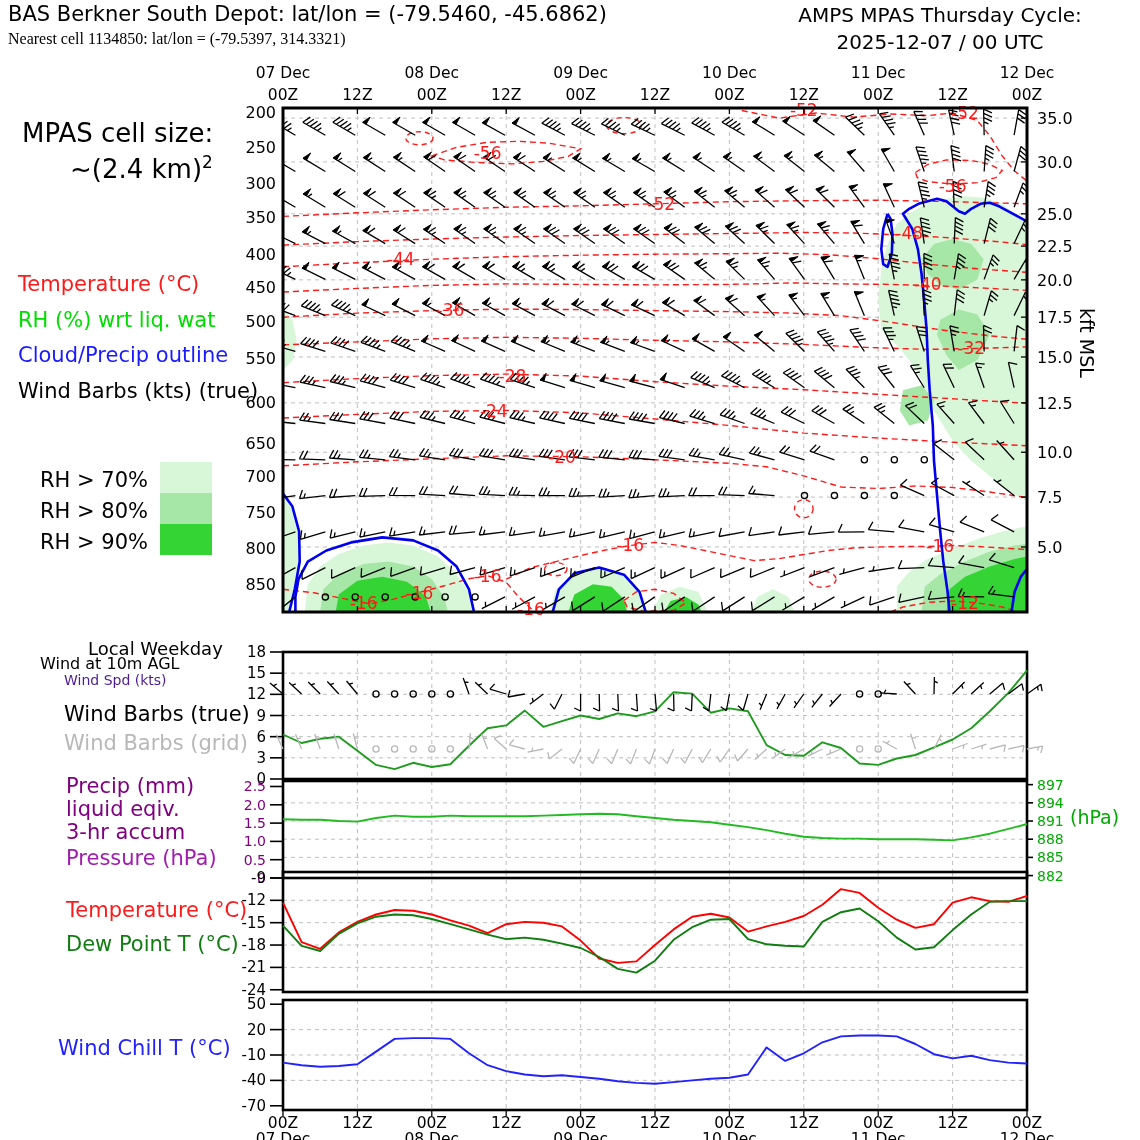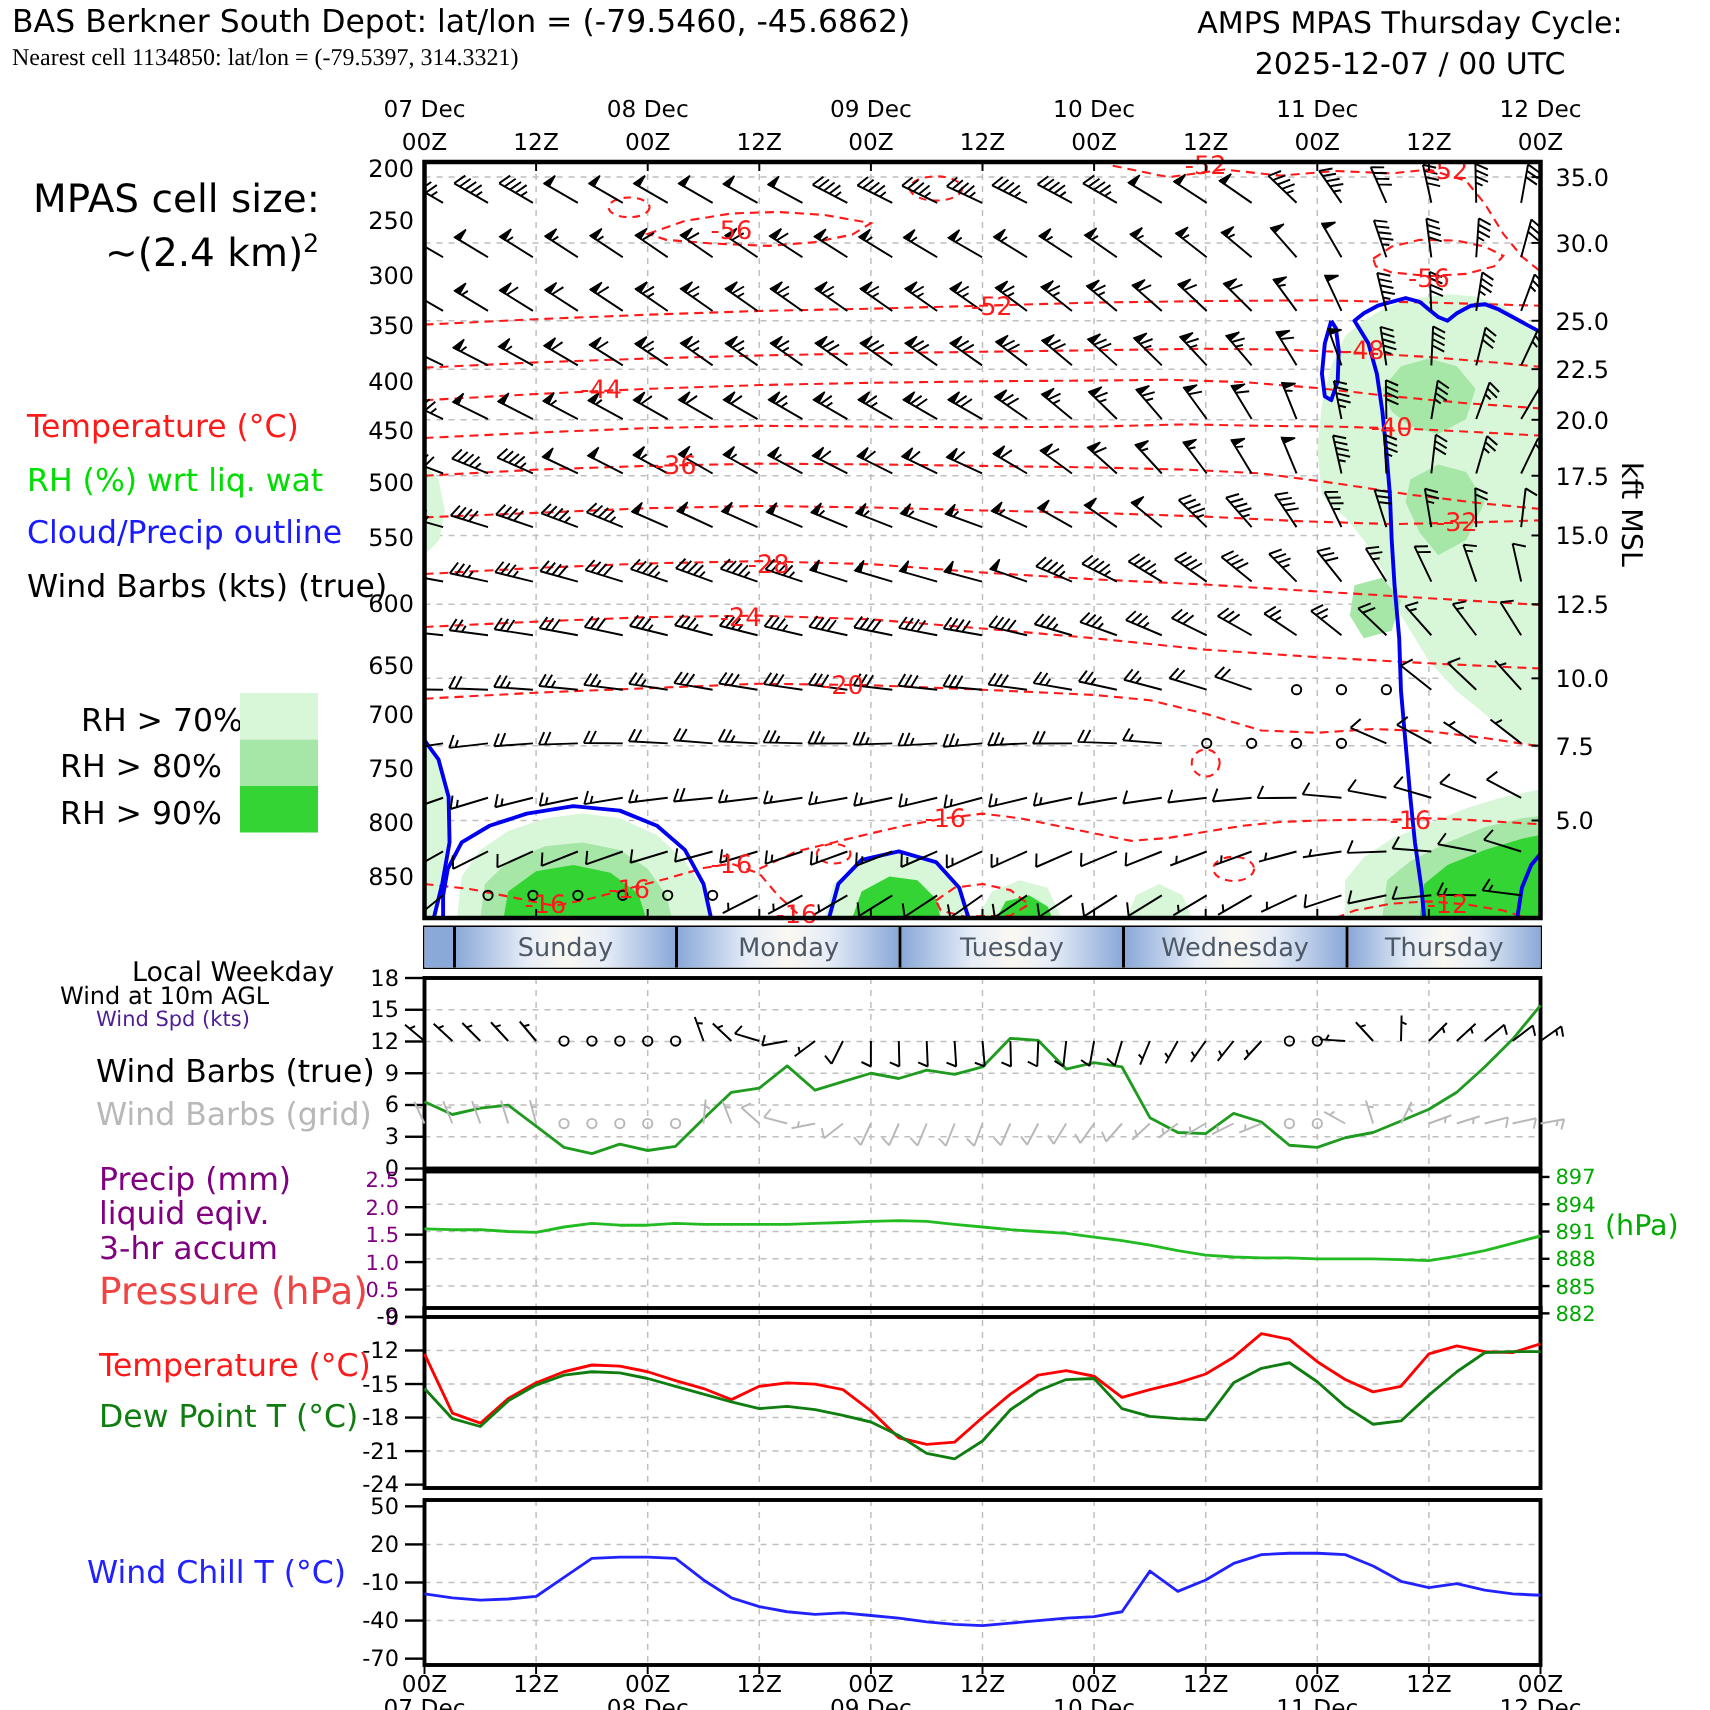--- a/index.html
+++ b/index.html
@@ -27,57 +27,39 @@
 
 <div class="lbl txtlayer" style="left:22px;top:118px;font-size:26px;">MPAS cell size:</div>
 <div class="lbl txtlayer" style="left:70px;top:152px;font-size:26px;"><span>~(2.4 km)</span><span class="sup">2</span></div>
 
 <div class="lbl txtlayer" style="left:18px;top:272px;font-size:21px;color:#ff1a1a;">Temperature (°C)</div>
 <div class="lbl txtlayer" style="left:18px;top:308px;font-size:21px;color:#00dd00;">RH (%) wrt liq. wat</div>
 <div class="lbl txtlayer" style="left:18px;top:343px;font-size:21px;color:#1a1aff;">Cloud/Precip outline</div>
 <div class="lbl txtlayer" style="left:18px;top:379px;font-size:21px;color:#000;">Wind Barbs (kts) (true)</div>
 
 <div id="rh-legend">
-      <div class="lbl txtlayer" style="left: 40px; top: 468px; font-size: 21px; color: rgb(0, 0, 0); margin-left: 14px;">RH &gt; 70%</div>
+      <div class="lbl txtlayer" style="left: 40px; top: 468px; font-size: 21px; color: rgb(0, 0, 0);">RH &gt; 70%</div>
       <div class="swatch txtlayer" style="left: 160px; top: 462px; background: rgb(216, 246, 216);"></div>
       <div class="lbl txtlayer" style="left: 40px; top: 499px; font-size: 21px; color: rgb(0, 0, 0);">RH &gt; 80%</div>
       <div class="swatch txtlayer" style="left: 160px; top: 493px; background: rgb(166, 230, 166);"></div>
       <div class="lbl txtlayer" style="left: 40px; top: 530px; font-size: 21px; color: rgb(0, 0, 0);">RH &gt; 90%</div>
       <div class="swatch txtlayer" style="left: 160px; top: 524px; background: rgb(51, 212, 51);"></div>
     </div>
 
 <div class="lbl txtlayer" style="left:88px;top:638px;font-size:18px;">Local Weekday</div>
-<div id="daystrip" style="left: 282px; top: 617px; width: 746px; height: 29px;">
-      <div class="dayband" style="left: 0px; width: 18.6px; background: rgb(138, 168, 216);"></div>
-      <div class="dayband" style="left: 18.6px; width: 148.8px; background: linear-gradient(90deg, rgb(138, 168, 216) 0%, rgb(230, 237, 247) 32%, rgb(250, 248, 242) 50%, rgb(230, 237, 247) 68%, rgb(138, 168, 216) 100%); border-left: 2px solid rgb(0, 0, 0);">
-        <span style="color: rgb(77, 88, 102);">Sunday</span>
-      </div>
-      <div class="dayband" style="left: 167.4px; width: 148.8px; background: linear-gradient(90deg, rgb(138, 168, 216) 0%, rgb(230, 237, 247) 32%, rgb(250, 248, 242) 50%, rgb(230, 237, 247) 68%, rgb(138, 168, 216) 100%); border-left: 2px solid rgb(0, 0, 0);">
-        <span style="color: rgb(77, 88, 102);">Monday</span>
-      </div>
-      <div class="dayband" style="left: 316.2px; width: 148.8px; background: linear-gradient(90deg, rgb(138, 168, 216) 0%, rgb(230, 237, 247) 32%, rgb(250, 248, 242) 50%, rgb(230, 237, 247) 68%, rgb(138, 168, 216) 100%); border-left: 2px solid rgb(0, 0, 0);">
-        <span style="color: rgb(77, 88, 102);">Tuesday</span>
-      </div>
-      <div class="dayband" style="left: 465px; width: 148.8px; background: linear-gradient(90deg, rgb(138, 168, 216) 0%, rgb(230, 237, 247) 32%, rgb(250, 248, 242) 50%, rgb(230, 237, 247) 68%, rgb(138, 168, 216) 100%); border-left: 2px solid rgb(0, 0, 0);">
-        <span style="color: rgb(77, 88, 102);">Wednesday</span>
-      </div>
-      <div class="dayband" style="left: 613.8px; width: 130.2px; background: linear-gradient(90deg, rgb(138, 168, 216) 0%, rgb(230, 237, 247) 32%, rgb(250, 248, 242) 50%, rgb(230, 237, 247) 68%, rgb(138, 168, 216) 100%); border-left: 2px solid rgb(0, 0, 0);">
-        <span style="color: rgb(77, 88, 102);">Thursday</span>
-      </div>
-    </div>
 
 <div class="lbl txtlayer" style="left:40px;top:654px;font-size:16px;">Wind at 10m AGL</div>
 <div class="lbl txtlayer" style="left:64px;top:672px;font-size:14px;color:#4c1d95;">Wind Spd (kts)</div>
 <div class="lbl txtlayer" style="left:64px;top:702px;font-size:21px;color:#000;">Wind Barbs (true)</div>
 <div class="lbl txtlayer" style="left:64px;top:731px;font-size:21px;color:#b8b8b8;">Wind Barbs (grid)</div>
 
 <div class="lbl txtlayer" style="left:66px;top:774px;font-size:21px;color:#800080;">Precip (mm)</div>
 <div class="lbl txtlayer" style="left:66px;top:797px;font-size:21px;color:#800080;">liquid eqiv.</div>
 <div class="lbl txtlayer" style="left:66px;top:820px;font-size:21px;color:#800080;">3-hr accum</div>
-<div class="lbl txtlayer" style="left:66px;top:846px;font-size:25px;color:#ef4444;">Pressure (hPa)</div>
+<div class="lbl txtlayer" style="left:66px;top:846px;font-size:21px;color:#a21caf;">Pressure (hPa)</div>
 <div class="lbl txtlayer" style="left:1070px;top:806px;font-size:19px;color:#00aa00;">(hPa)</div>
 
 <div class="lbl txtlayer" style="left:66px;top:898px;font-size:21px;color:#ff1a1a;">Temperature (°C)</div>
 <div class="lbl txtlayer" style="left:66px;top:932px;font-size:21px;color:#0f7d0f;">Dew Point T (°C)</div>
 <div class="lbl txtlayer" style="left:58px;top:1036px;font-size:21px;color:#2222ff;">Wind Chill T (°C)</div>
 
 <div class="lbl vtext txtlayer" style="left:1098px;top:308px;font-size:19px;">kft MSL</div>
 
 <svg id="plot" width="1140" height="1140">
       <defs>

